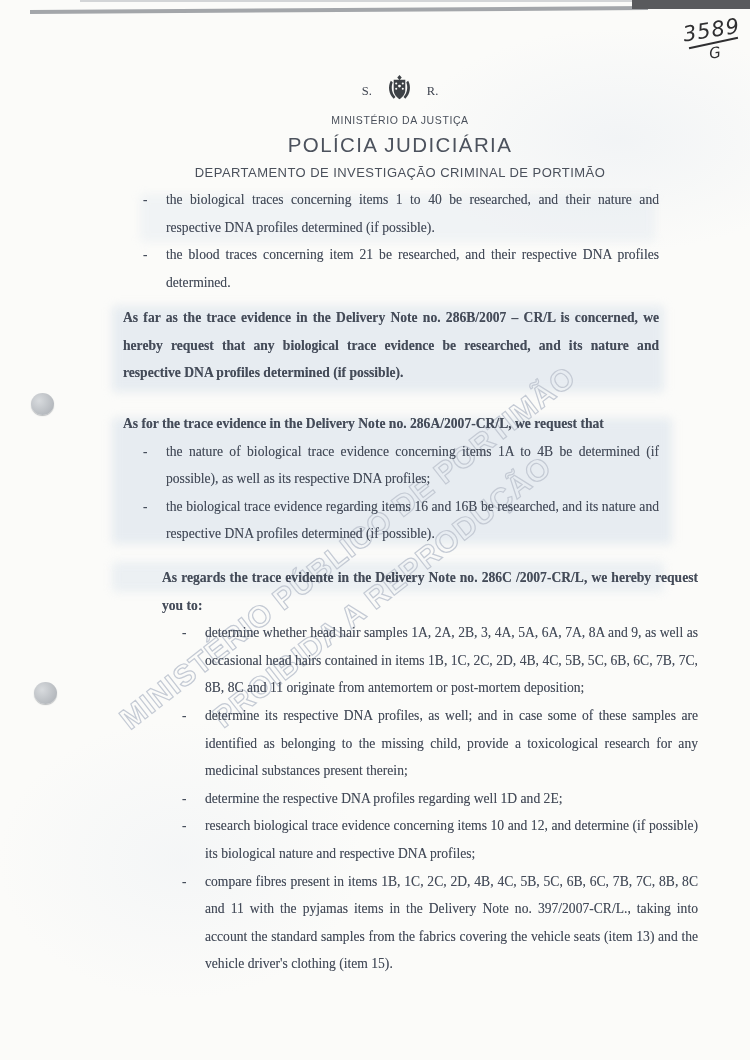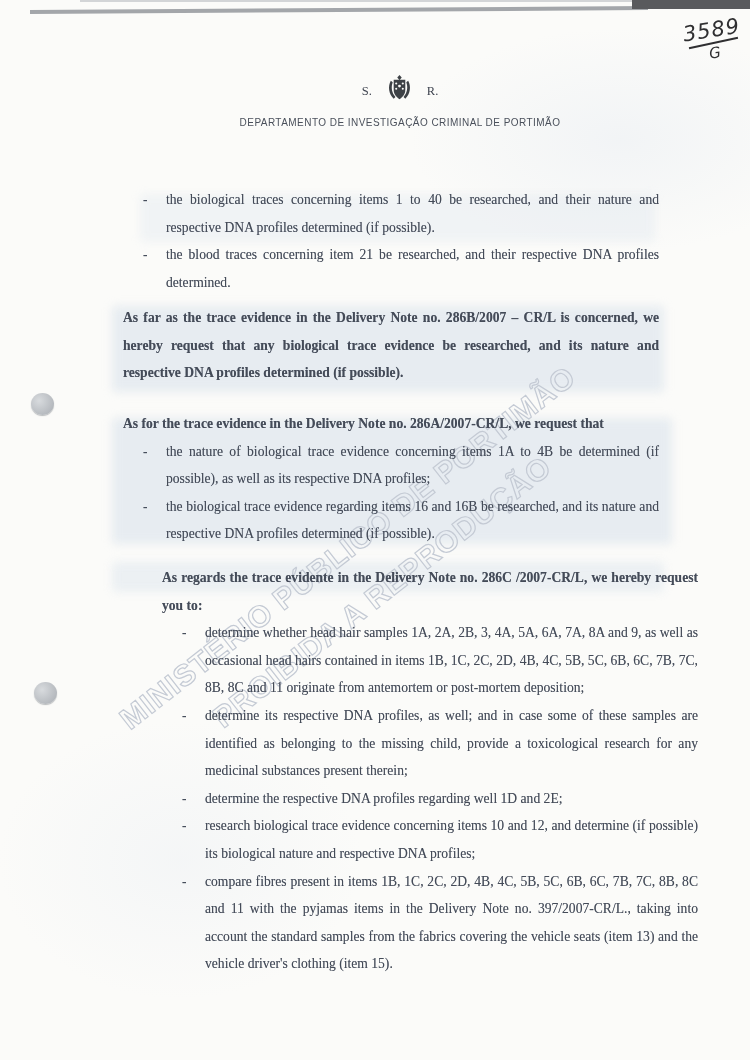--- a/index.html
+++ b/index.html
@@ -33,21 +33,21 @@
     transform:rotate(-38deg); z-index:1; pointer-events:none;
     font-family:"Liberation Sans", sans-serif; font-size:30px; font-weight:bold; letter-spacing:1px;
     color:transparent; -webkit-text-stroke:1.2px #c4cad4; white-space:nowrap; }
   
   .hdr { position:absolute; left:50px; width:700px; top:74px; text-align:center;
     font-family:"Liberation Sans", sans-serif; color:#4a505b; z-index:2; }
   .sr-row { display:flex; justify-content:center; align-items:center; gap:13px;
     font-family:"Liberation Serif", serif; font-size:12.5px; color:#3f4450; }
   .ministry { margin-top:5px; font-size:10.5px; letter-spacing:.6px; }
   .org { margin-top:7px; font-size:20.5px; letter-spacing:1.4px; color:#4c525d; }
-  .dept { margin-top:8px; font-size:10px; letter-spacing:.45px; }
+  .dept { margin-top:8px; font-size:13px; letter-spacing:.45px; }
   
   .hand { position:absolute; top:18px; right:6px; width:62px; text-align:center;
     transform:rotate(-9deg); color:#2f2f31; z-index:2;
     font-family:"DejaVu Sans", sans-serif; font-style:italic; }
   .hand .num { font-size:21px; letter-spacing:1px; }
   .hand .rule { border:none; border-top:2.2px solid #2f2f31; margin:0 6px; transform:rotate(-3deg); }
   .hand .sub { font-size:15px; }
   
   .content { position:absolute; left:123px; width:536px; color:#444b58;
     font-size:13.6px; line-height:27.6px; text-align:justify; z-index:2;
@@ -101,20 +101,22 @@
             <circle cx="15" cy="12.5" r="1.5"></circle>
               <circle cx="11.6" cy="9.8" r="1.1"></circle>
             <circle cx="18.4" cy="9.8" r="1.1"></circle>
               <circle cx="11.6" cy="15.2" r="1.1"></circle>
             <circle cx="18.4" cy="15.2" r="1.1"></circle>
           </g>
         </svg>
       </span>
       <span>R.</span>
     </div>
+    <div class="ministry">MINISTÉRIO DA JUSTIÇA</div>
+    <div class="org">POLÍCIA JUDICIÁRIA</div>
     <div class="dept">DEPARTAMENTO DE INVESTIGAÇÃO CRIMINAL DE PORTIMÃO</div>
   </div>
 
   <div class="content" id="sec-top">
     <div class="b">
       <span class="dash">-</span>
       <span class="t">the biological traces concerning items 1 to 40 be researched, and their nature and respective DNA profiles determined (if possible).</span>
     </div>
     <div class="b">
       <span class="dash">-</span>

